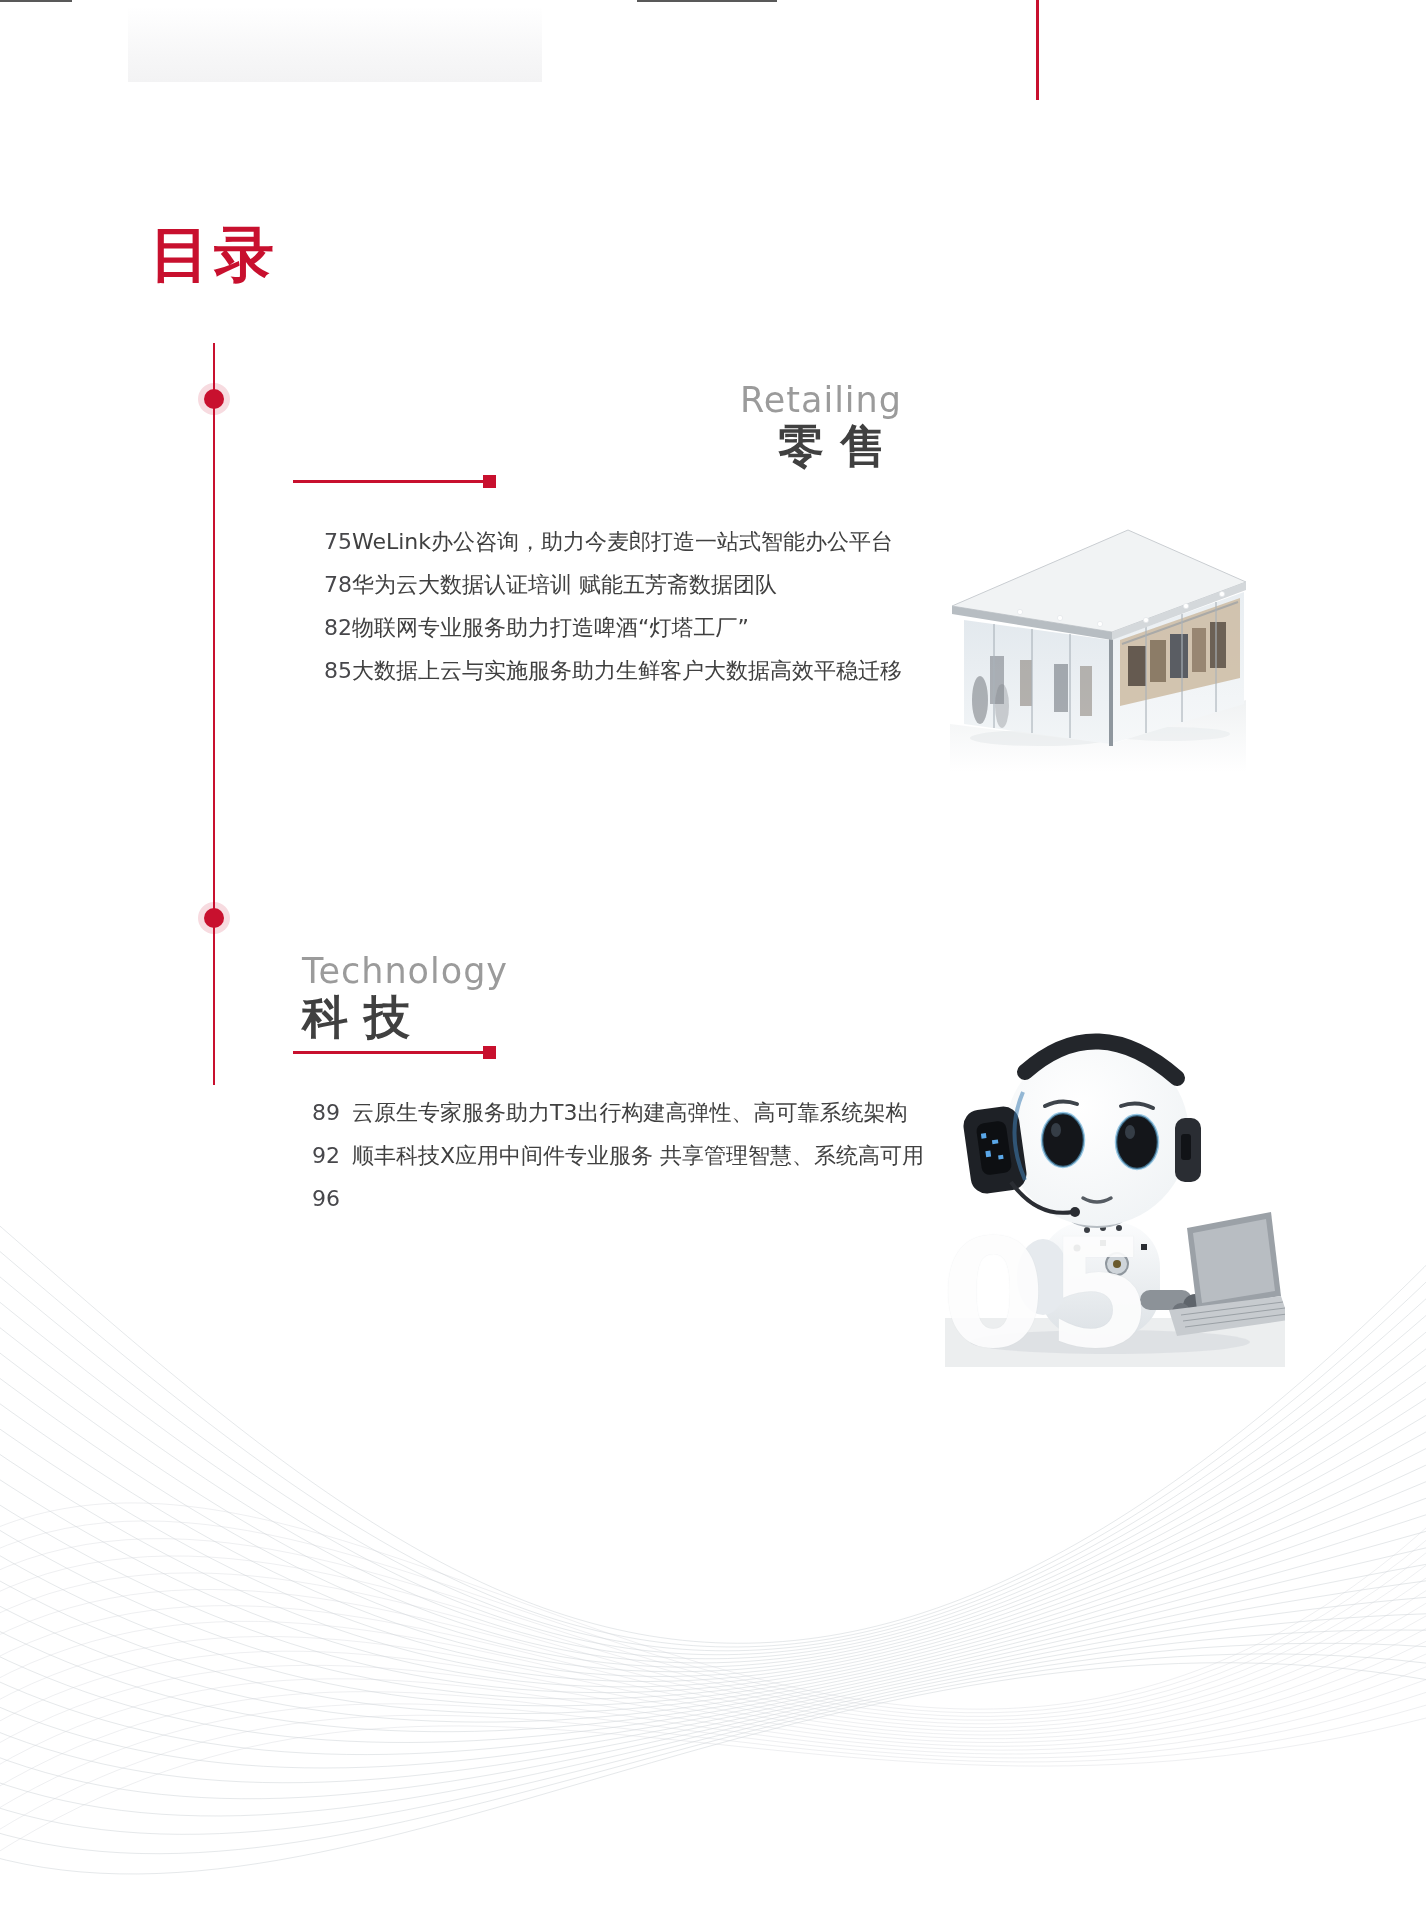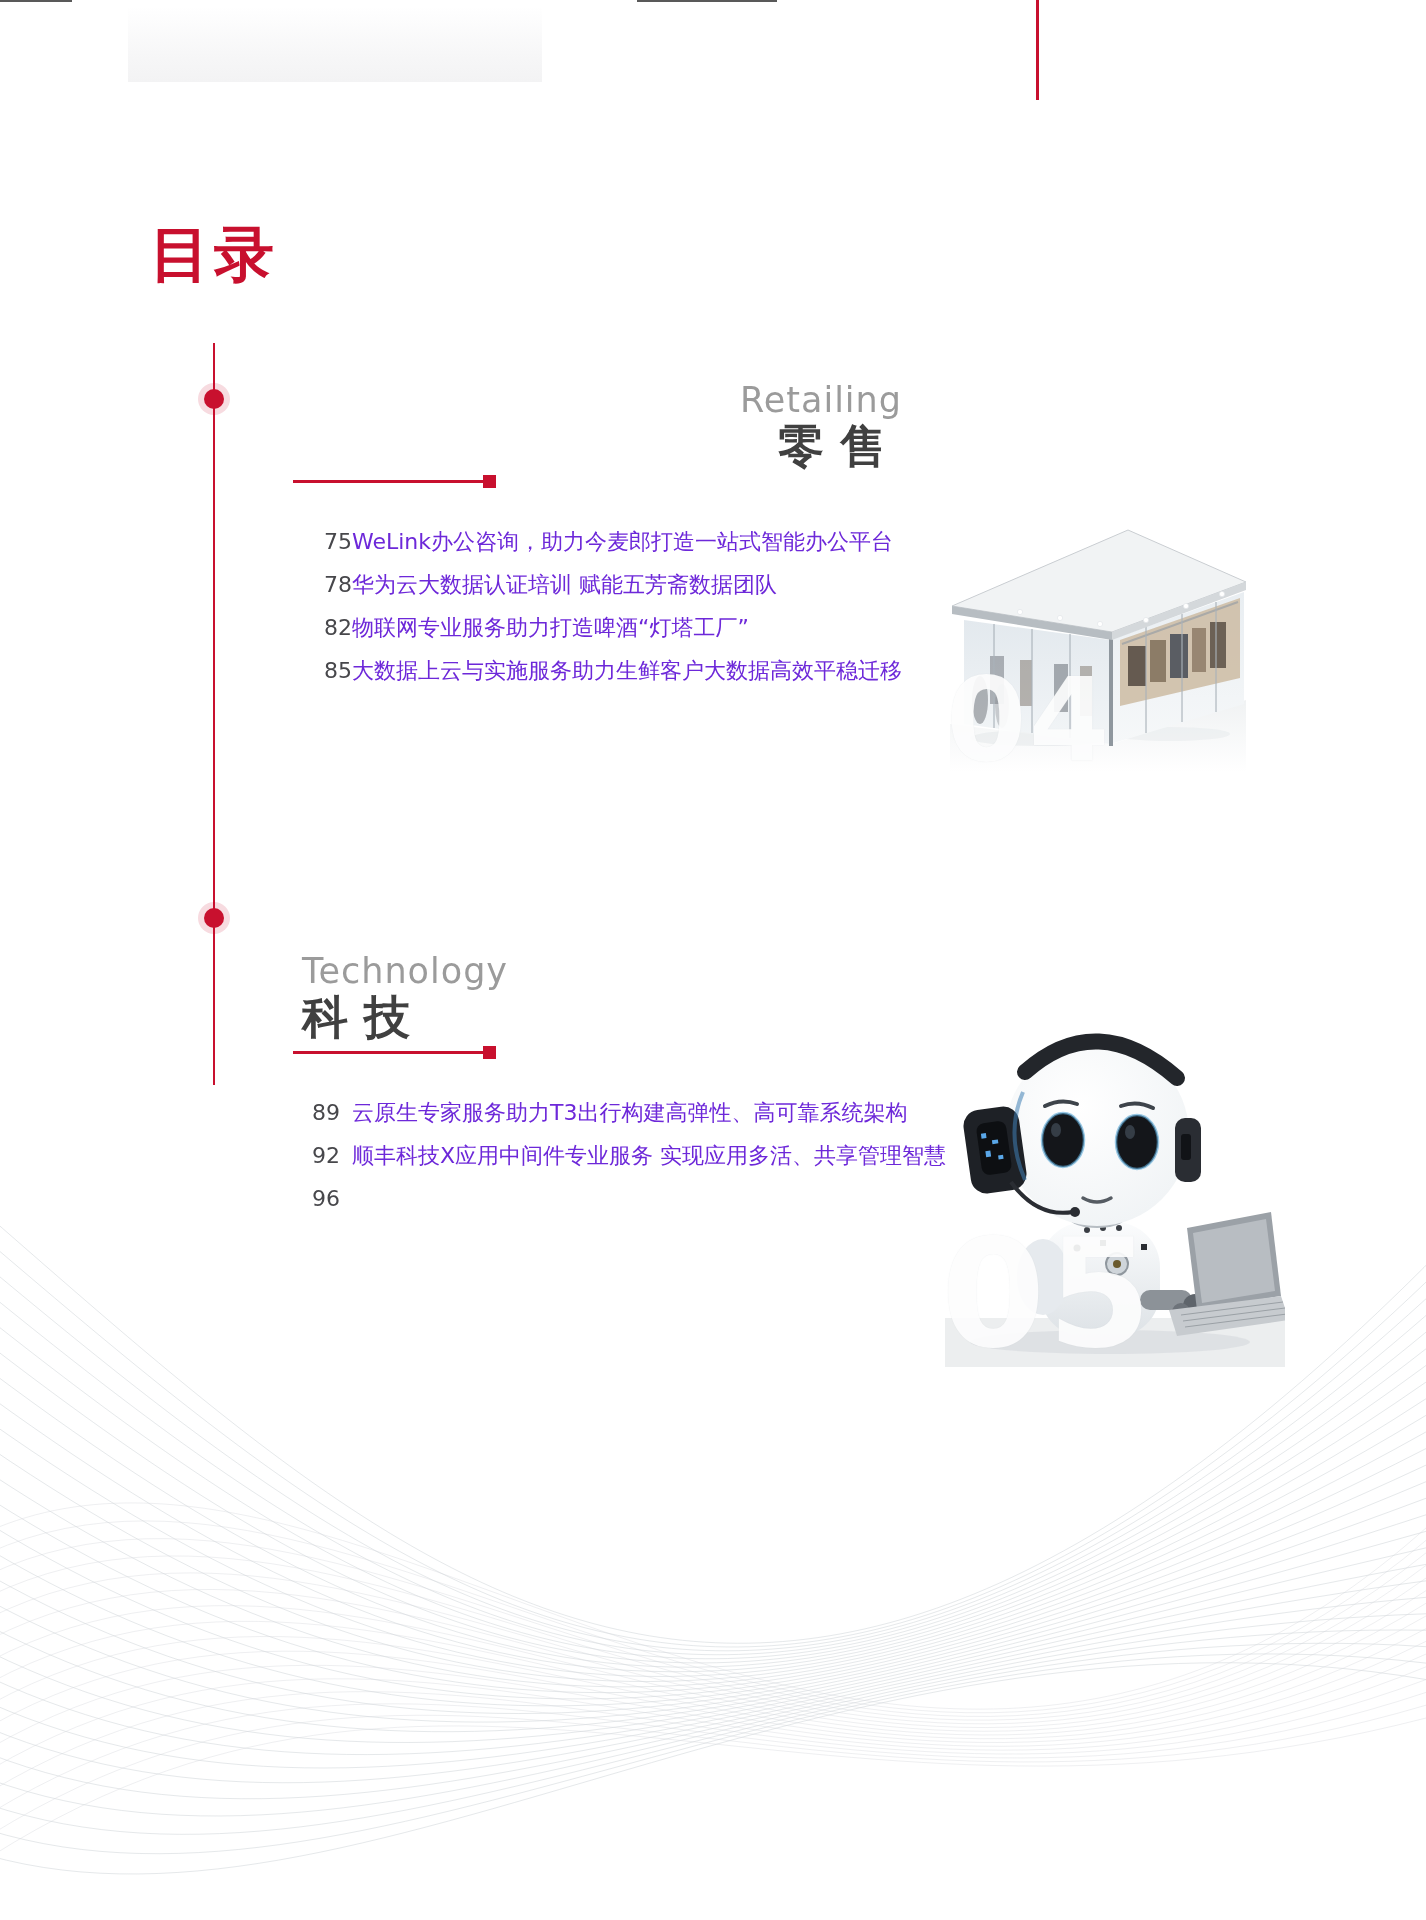--- a/index.html
+++ b/index.html
@@ -42,21 +42,21 @@
   .toc-section{position:absolute;left:293px;}
   .sec-retail{top:383px;text-align:right;}
   .sec-tech{top:954px;}
   .sec-en{font-size:35px;line-height:35px;color:#9b9b9b;padding-left:9px;letter-spacing:1px;}
   .sec-cn{font-size:46px;line-height:46px;font-weight:700;color:#404040;letter-spacing:16px;padding-left:9px;margin-top:5px;}
   .sec-rule{position:relative;margin-top:11px;width:196px;height:3px;background:#C8102E;}
   .rule-square{position:absolute;right:-7px;top:-5px;width:13px;height:13px;background:#C8102E;}
   .items{list-style:none;margin:44px 0 0 0;padding:0;}
   .item{display:flex;font-size:22px;line-height:30px;margin-bottom:13px;white-space:nowrap;margin-left:19px;}
   .item .pg{width:40px;color:#47474b;flex:none;}
-  .item .tt{color:#6d28d9;}
+  .item .tt{color:#404040;}
 
   
   .photo{position:absolute;}
   .photo svg{display:block;}
   .photo-store{left:950px;top:528px;width:296px;height:244px;}
   .photo-robot{left:945px;top:1022px;width:340px;height:345px;}
   .badge{
     position:absolute;left:-4px;bottom:-6px;
     color:rgba(255,255,255,0.88);font-weight:700;line-height:1;
     text-shadow:0 0 1px rgba(190,195,200,0.35);
@@ -118,21 +118,21 @@
     <div class="sec-rule">
         <span class="rule-square"></span>
       </div>
     <ul class="items">
       <li class="item">
         <span class="pg">89</span>
         <span class="tt">云原生专家服务助力T3出行构建高弹性、高可靠系统架构</span>
       </li>
       <li class="item">
         <span class="pg">92</span>
-        <span class="tt">顺丰科技X应用中间件专业服务 实现应用多活、共享管理智慧</span>
+        <span class="tt">顺丰科技X应用中间件专业服务 共享管理智慧、系统高可用</span>
       </li>
       <li class="item">
         <span class="pg">96</span>
       </li>
     </ul>
   </section>
 
   <div class="photo photo-store">
     <svg viewBox="0 0 296 244" width="296" height="244">
       <defs>
@@ -189,21 +189,20 @@
 
       <g fill="#ffffff" stroke="#dfe2e5" stroke-width="0.6">
         <circle cx="70" cy="84" r="2.6"></circle>
           <circle cx="110" cy="90" r="2.6"></circle>
         <circle cx="150" cy="96" r="2.6"></circle>
           <circle cx="196" cy="92" r="2.6"></circle>
         <circle cx="236" cy="78" r="2.6"></circle>
           <circle cx="272" cy="66" r="2.6"></circle>
       </g>
     </svg>
-    <span class="badge badge-store">04</span>
   </div>
 
   <div class="photo photo-robot">
     <svg viewBox="0 0 340 345" width="340" height="345">
       <defs>
         <radialGradient id="headG" cx="0.4" cy="0.35" r="0.9">
           <stop offset="0" stop-color="#ffffff"></stop>
             <stop offset="0.75" stop-color="#f1f4f6"></stop>
             <stop offset="1" stop-color="#d9dfe4"></stop>
         </radialGradient>

